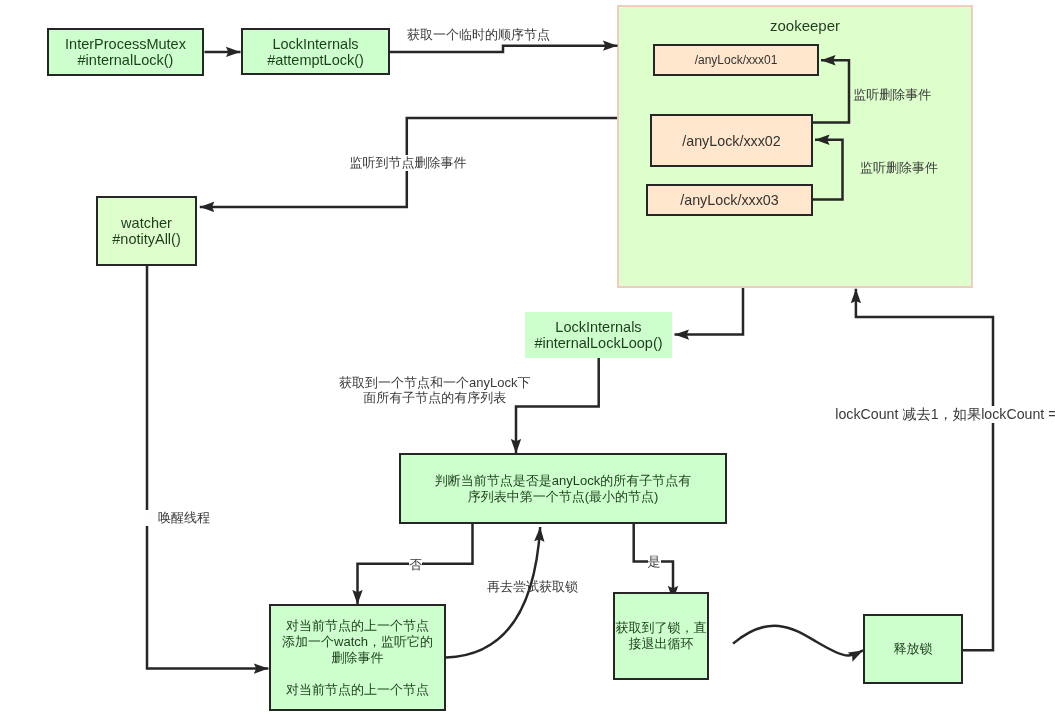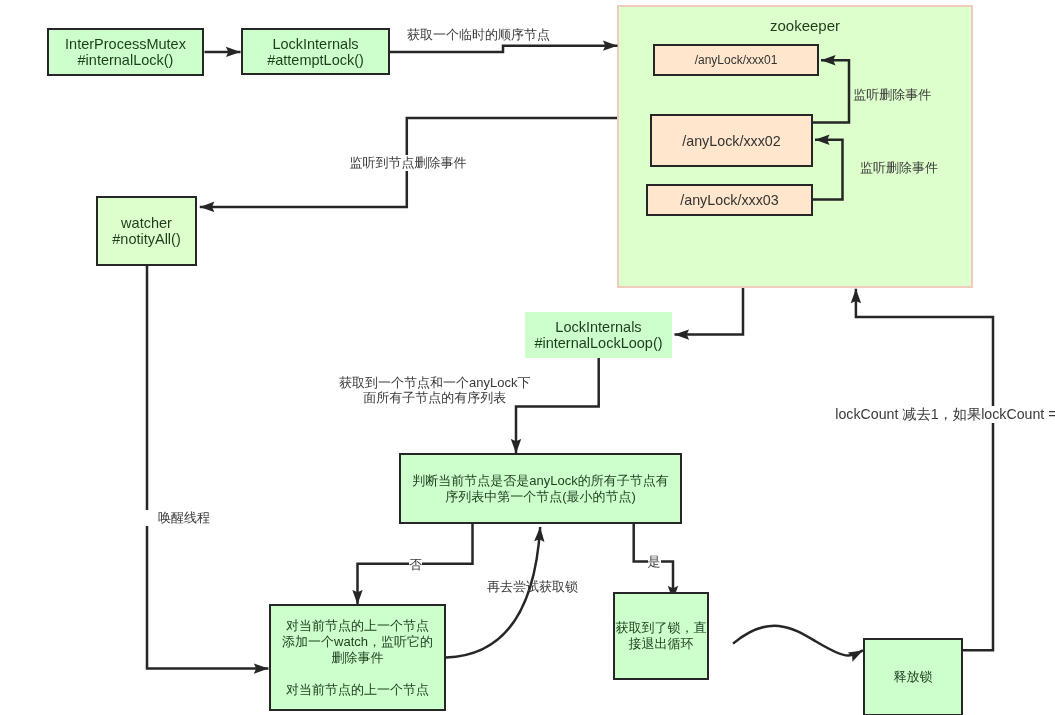--- a/index.html
+++ b/index.html
@@ -21,24 +21,24 @@
                 align-items:flex-start;justify-content:center;}
   .zk-title{transform:translateZ(0);margin-top:9.5px;margin-left:20px;font-size:15px;color:#1e3d1e;}
 
   #n-mutex   {left:47px;  top:27.5px; width:157px; height:48px;  font-size:14.5px;}
   #n-attempt {left:241px; top:28px;   width:149px; height:47px;  font-size:14.5px;}
   #n-z1      {left:653px; top:44px;   width:166px; height:32px;  font-size:12px;}
   #n-z2      {left:650px; top:114px;  width:163px; height:53px;  font-size:14.3px;}
   #n-z3      {left:646px; top:184px;  width:167px; height:32px;  font-size:14.3px;}
   #n-watcher {left:96px;  top:172px;  width:101px; height:70px;  font-size:14.5px;margin-top:24px;}
   #n-loop    {left:525px; top:312px;  width:147px; height:46px;  font-size:14.5px;}
-  #n-decision{left:399px; top:453px;  width:283px; height:71px;  font-size:13px;}
+  #n-decision{left:399px; top:453px;  width:328px; height:71px;  font-size:13px;}
   #n-addwatch{left:269px; top:604px;  width:177px; height:107px; font-size:13px;}
   #n-gotlock {left:613px; top:592px;  width:96px; height:88px;  font-size:13px;}
-  #n-release {left:863px; top:614px;  width:100px; height:78px;  font-size:13px;margin-top:24px;}
+  #n-release {left:863px; top:614px;  width:100px; height:70px;  font-size:13px;}
 
   .elabel{position:absolute;font-size:13px;color:#3a3a3a;white-space:nowrap;
           line-height:16px;text-align:left;}
   .elabel{transform:translateZ(0);}
   .elabel.op{background:rgba(255,255,255,0.997);}
   #l-seq     {left:407px; top:26.6px;}
   #l-wd1     {left:853.2px; top:86.8px;}
   #l-wd2     {left:859.9px; top:159.7px;}
   #l-heard   {left:349.6px; top:155px;}
   #l-children{left:339px; top:374.8px; text-align:center; line-height:15px;}

